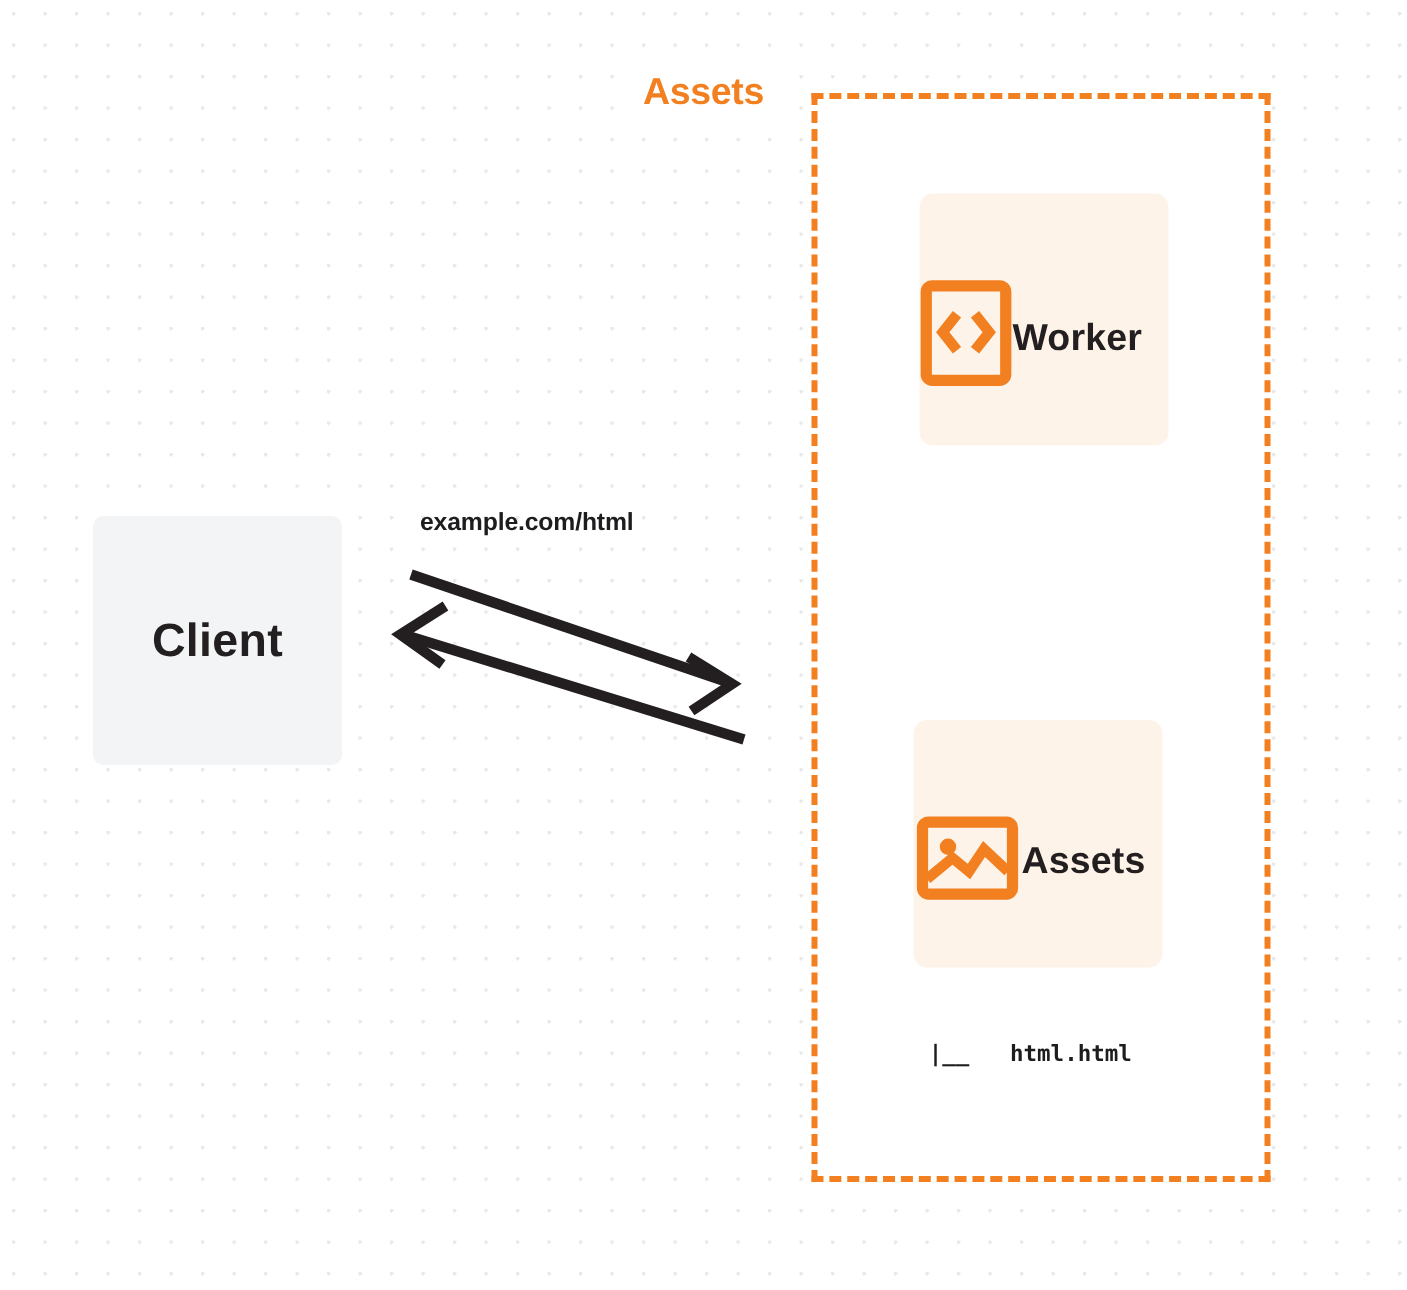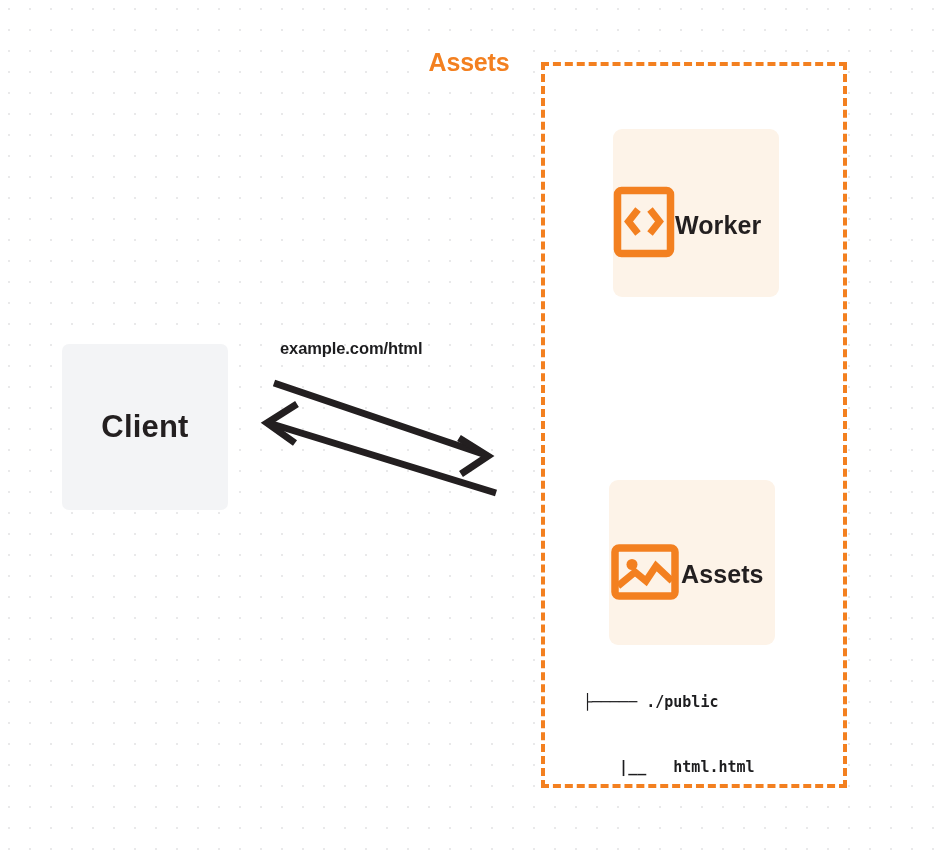--- a/index.html
+++ b/index.html
@@ -179,18 +179,17 @@
   <div id="assets-card" class="service-card">
     <svg class="card-icon" width="72" height="72" viewBox="0 0 72 72" xmlns="http://www.w3.org/2000/svg">
       <rect x="6" y="12" width="60" height="48" rx="4" ry="4" fill="none" stroke="#f38020" stroke-width="7.5"></rect>
       <circle cx="23" cy="28.5" r="5.5" fill="#f38020"></circle>
       <polyline points="9,50 26,36 37,45 47,30 63,45" fill="none" stroke="#f38020" stroke-width="7" stroke-linecap="butt" stroke-linejoin="miter"></polyline>
     </svg>
     <span class="card-label">Assets</span>
   </div>
 
   <div id="assets-file-tree">
-    <span class="tree-row">├───── ./public</span>
     <span class="tree-row">    |__   html.html</span>
     
   </div>
 
 </div>
 
 </body></html>

